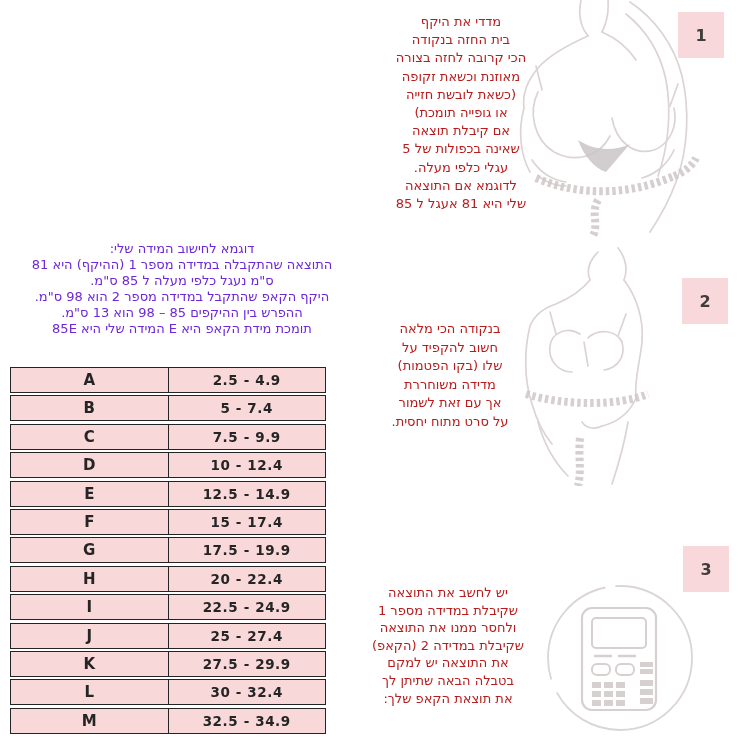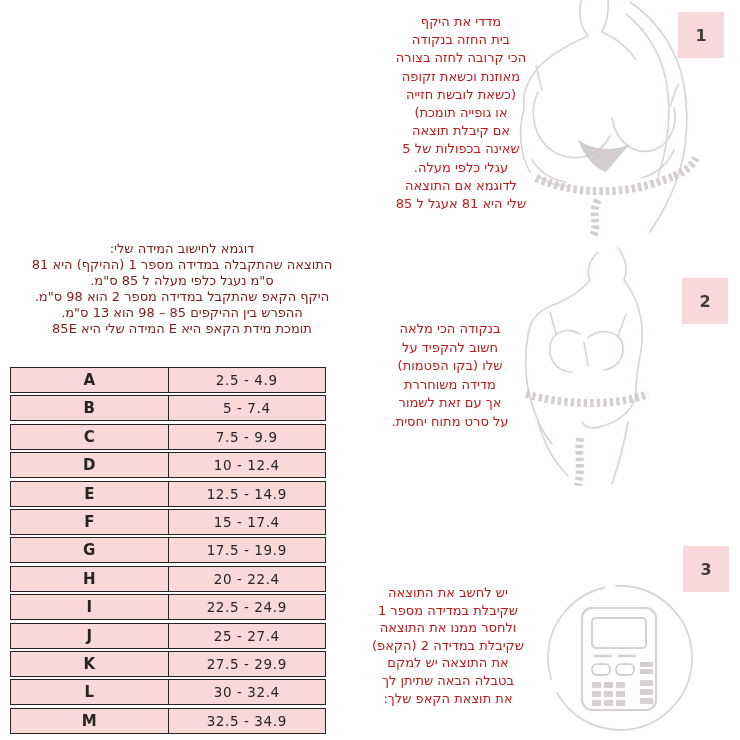--- a/index.html
+++ b/index.html
@@ -21,39 +21,39 @@
     position:absolute; direction:rtl; text-align:center;
     color:#b91c1c; font-size:13px; line-height:18.2px;
   }
   #text1 { left:386px; top:13px;  width:150px; }
   #text2 { left:374px; top:320px; width:152px; line-height:18.6px; }
   #text3 { left:362px; top:584px; width:172px; line-height:17.6px; }
 
   
   .example {
     position:absolute; left:14px; top:241px; width:336px;
-    direction:rtl; text-align:center; color:#7f1d1d;
+    direction:rtl; text-align:center; color:#6d28d9;
     font-size:13px; line-height:15.9px;
   }
 
   
   .sizetable { position:absolute; left:10px; top:367px; width:316px; }
   .trow {
     display:flex; height:26px; margin-bottom:2.4px;
     border:1.8px solid #242424; background:#f9d8d9; box-sizing:border-box;
   }
   .trow:last-child { margin-bottom:0; }
   .cell-letter {
     flex:1; display:flex; align-items:center; justify-content:center;
     border-right:1.8px solid #242424;
     font-size:15px; font-weight:700; color:#252525;
   }
   .cell-range {
     flex:1; display:flex; align-items:center; justify-content:center;
-    direction:ltr; font-size:13.5px; font-weight:400; letter-spacing:0.6px; color:#252525;
+    direction:ltr; font-size:13.5px; font-weight:700; letter-spacing:0.6px; color:#252525;
   }
 
   .illus { position:absolute; }
   svg { display:block; }
 </style>
 </head>
 <body>
 
 <div class="canvas">
 

